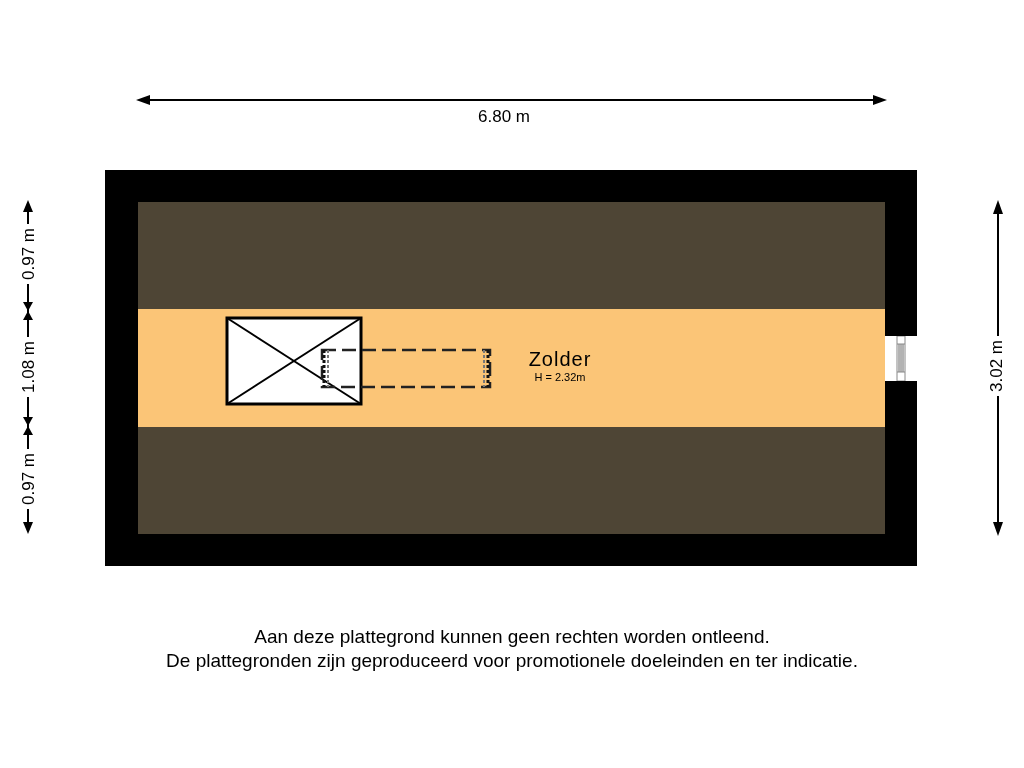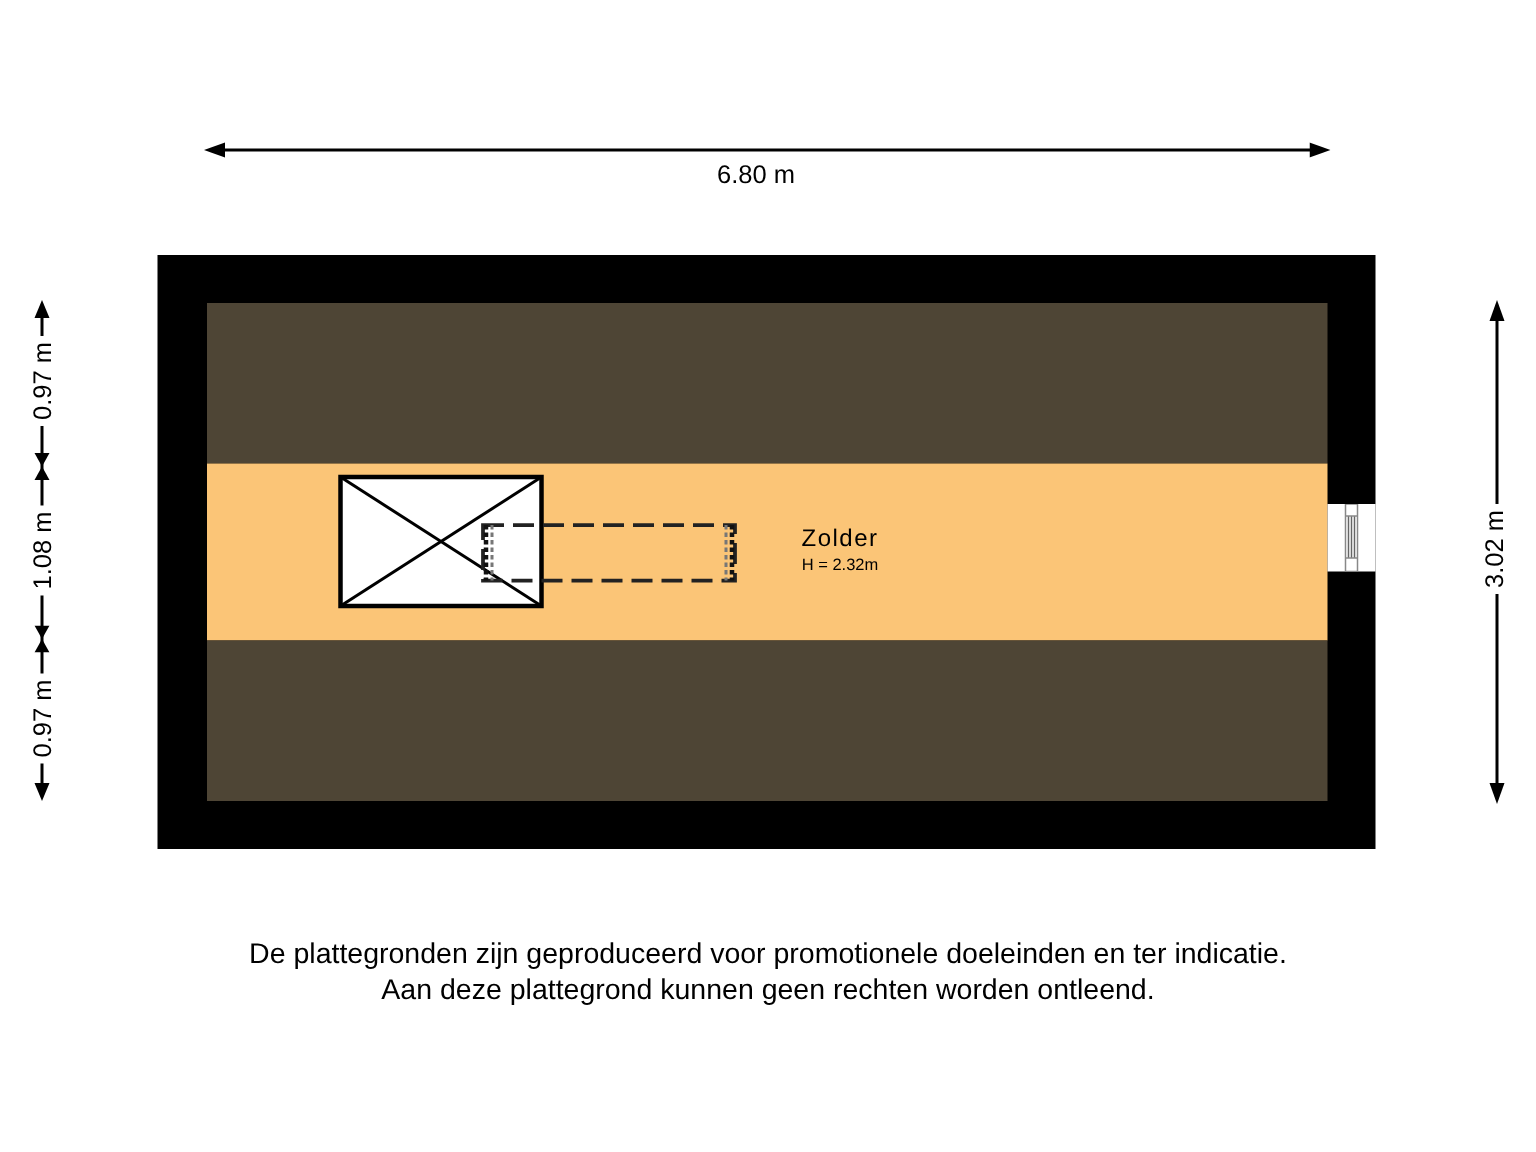--- a/index.html
+++ b/index.html
@@ -81,20 +81,20 @@
   <line x1="3" y1="2" x2="137" y2="88" stroke="#000" stroke-width="2"></line>
   <line x1="137" y1="2" x2="3" y2="88" stroke="#000" stroke-width="2"></line>
   <rect x="98" y="34" width="168" height="37" fill="none" stroke="#222" stroke-width="2.5" stroke-dasharray="14,6"></rect>
   <line x1="100" y1="34" x2="100" y2="71" stroke="#111" stroke-width="3" stroke-dasharray="3,2"></line>
   <line x1="104" y1="34" x2="104" y2="71" stroke="#777" stroke-width="2" stroke-dasharray="3,2"></line>
   <line x1="264" y1="34" x2="264" y2="71" stroke="#111" stroke-width="3" stroke-dasharray="3,2"></line>
   <line x1="260" y1="34" x2="260" y2="71" stroke="#777" stroke-width="2" stroke-dasharray="3,2"></line>
 </svg>
 
 <div class="abs" style="left:505px; top:350px; width:110px; text-align:center;">
-  <div style="font-size:16px; letter-spacing:1px; line-height:19px;">Zolder</div>
+  <div style="font-size:20px; letter-spacing:1px; line-height:19px;">Zolder</div>
   <div style="font-size:11px; line-height:16px;">H = 2.32m</div>
 </div>
 
 <div class="abs note" style="left:0; top:625px;">
+  <div>Aan deze plattegrond kunnen geen rechten worden ontleend.</div>
   <div>De plattegronden zijn geproduceerd voor promotionele doeleinden en ter indicatie.</div>
-  <div>Aan deze plattegrond kunnen geen rechten worden ontleend.</div>
 </div>
 
 </body></html>

